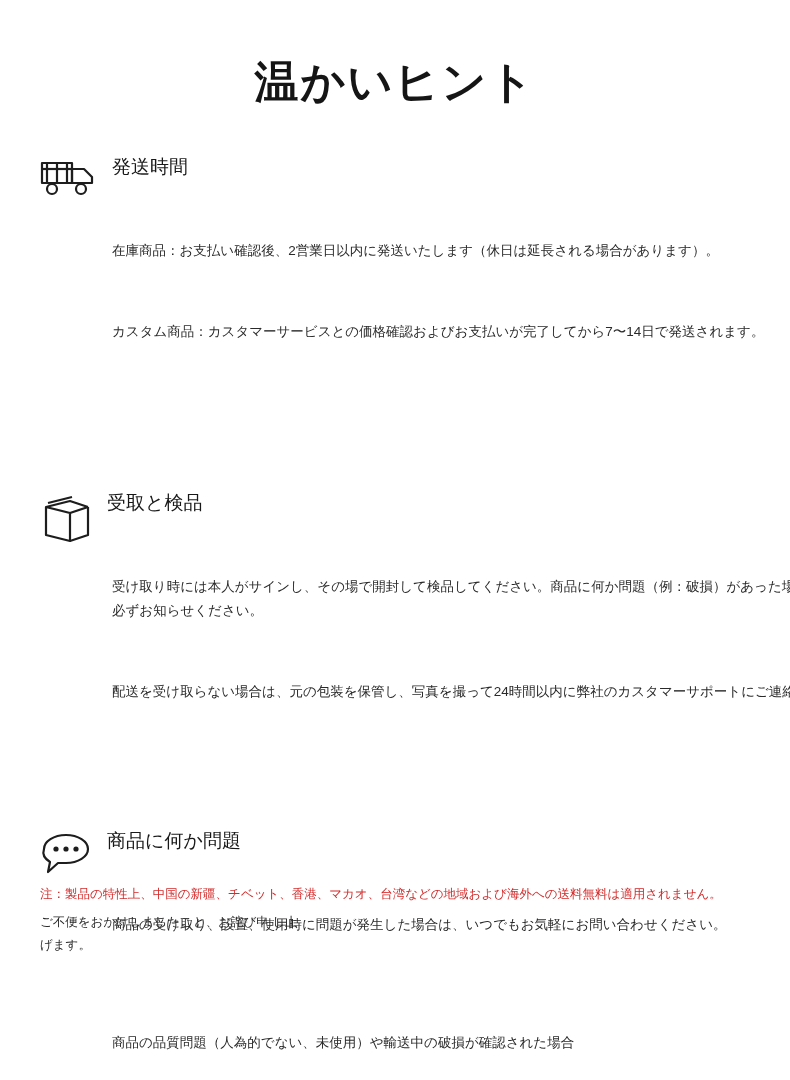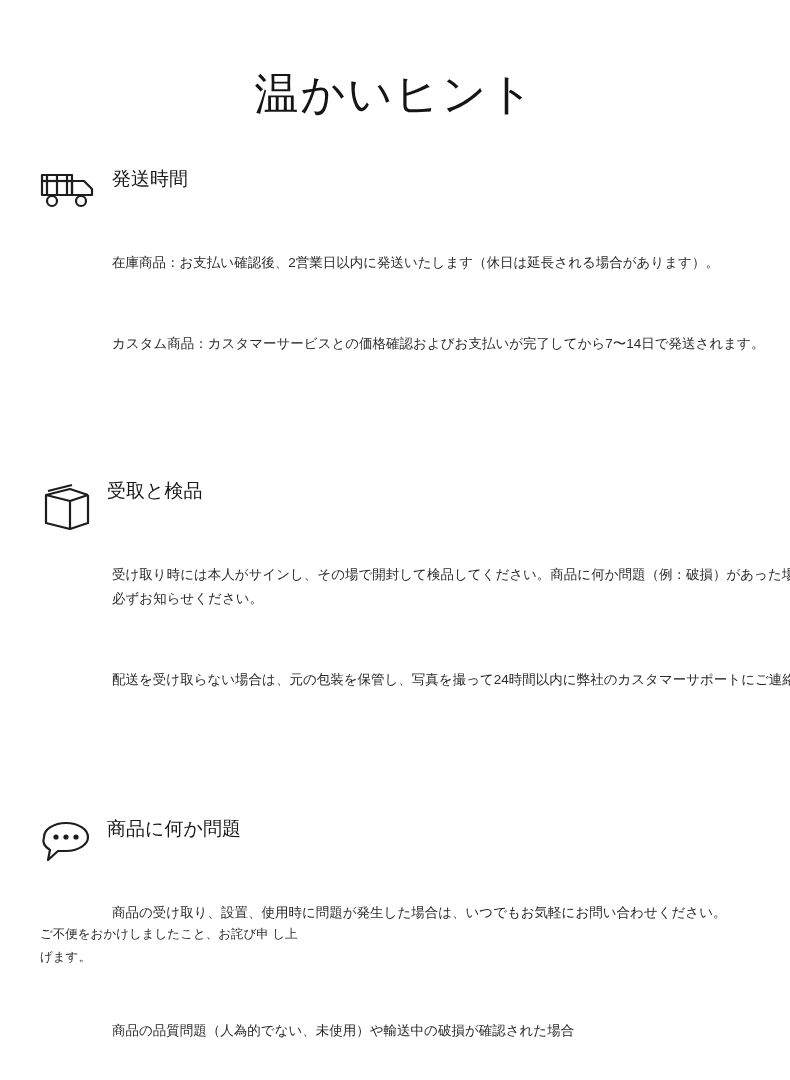--- a/index.html
+++ b/index.html
@@ -19,37 +19,37 @@
     position: relative;
     width: 790px;
     height: 1080px;
     box-sizing: border-box;
   }
 
   
   .title {
     text-align: center;
     font-size: 44px;
-    font-weight: normal;
+    font-weight: bold;
     letter-spacing: 2px;
     color: #151515;
-    margin: 12px;
+    margin: 0;
     padding-top: 56px;
     line-height: 1.2;
   }
 
   
   .section {
     position: relative;
     padding-left: 112px;
     padding-right: 20px;
     box-sizing: border-box;
   }
   .sec-ship   { margin-top: 46px; }
-  .sec-receive{ margin-top: 77px; }
+  .sec-receive{ margin-top: 101px; }
   .sec-after  { margin-top: 78px; }
 
   .sec-head {
     font-size: 19px;
     font-weight: normal;
     color: #181818;
     margin: 0 0 12px 0;
     line-height: 1.3;
   }
   .sec-head.indent-a { margin-left: -5px; }
@@ -176,16 +176,17 @@
     <h2 class="sec-head indent-a">商品に何か問題</h2>
     <div class="sec-body wide">
       <p>商品の受け取り、設置、使用時に問題が発生した場合は、いつでもお気軽にお問い合わせください。</p>
     </div>
     <div class="sec-body wide">
       <p>商品の品質問題（人為的でない、未使用）や輸送中の破損が確認された場合</p>
       
     </div>
   </div>
 
+  <div class="note" style="color: rgb(210, 43, 43);">注：製品の特性上、中国の新疆、チベット、香港、マカオ、台湾などの地域および海外への送料無料は適用されません。</div>
   <div class="apology">ご不便をおかけしましたこと、お詫び申
 し上げます。</div>
 
 </div>
 
 </body></html>

